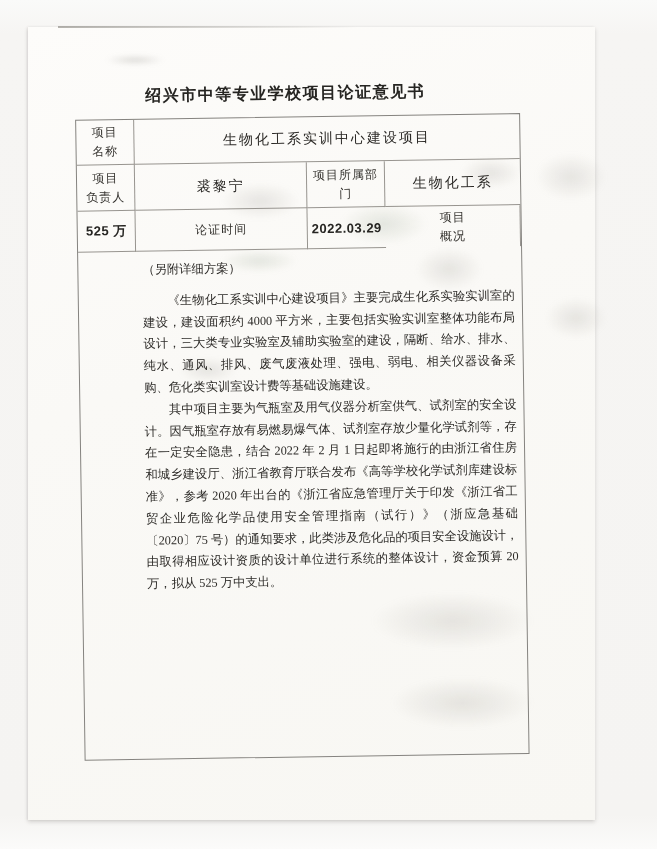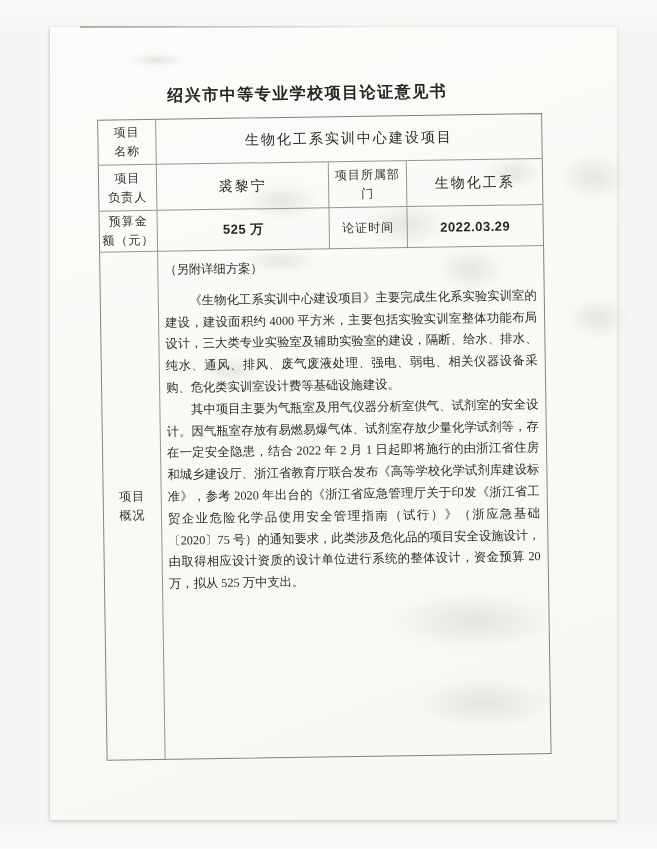--- a/index.html
+++ b/index.html
@@ -9,21 +9,21 @@
     font-family:"Liberation Serif","DejaVu Serif",serif;
     color:#2e2c29;
     overflow:hidden;
   }
   .scan{
     position:relative;width:657px;height:849px;
     background:linear-gradient(180deg,#fafaf9 0%,#f6f5f3 4%,#f5f4f2 96%,#fbfbfa 100%);
   }
   
   .sheet{
-    position:absolute;left:50px;top:27px;width:567px;height:793px;
+    position:absolute;left:28px;top:27px;width:567px;height:793px;
     background:linear-gradient(160deg,#fdfcfa 0%,#faf9f6 40%,#f8f7f3 100%);
     box-shadow:0 2px 4px rgba(90,88,82,.22), -1px 0 2px rgba(120,118,112,.12);
   }
   .sheet::before{ 
     content:"";position:absolute;left:30px;top:-1px;width:300px;height:2px;
     background:linear-gradient(90deg,rgba(120,117,110,.55),rgba(120,117,110,0));
   }
   
   .doc{
     position:absolute;inset:0;
@@ -118,22 +118,20 @@
         <div class="cell label-cell">项目
 名称</div>
         <div class="cell value-cell span3 no-r">生物化工系实训中心建设项目</div>
 
         <div class="cell label-cell">项目
 负责人</div>
         <div class="cell value-cell">裘黎宁</div>
         <div class="cell label-cell">项目所属部门</div>
         <div class="cell value-cell no-r">生物化工系</div>
 
-        <div class="cell label-cell">预算金
-额（元）</div>
         <div class="cell value-cell num">525 万</div>
         <div class="cell label-cell">论证时间</div>
         <div class="cell value-cell num no-r">2022.03.29</div>
 
         <div class="cell label-cell no-b">项目
 概况</div>
         <div class="cell overview-cell span3 no-r no-b">
           <p class="note">（另附详细方案）</p>
           <p>《生物化工系实训中心建设项目》主要完成生化系实验实训室的建设，建设面积约 4000 平方米，主要包括实验实训室整体功能布局设计，三大类专业实验室及辅助实验室的建设，隔断、给水、排水、纯水、通风、排风、废气废液处理、强电、弱电、相关仪器设备采购、危化类实训室设计费等基础设施建设。</p>
           <p>其中项目主要为气瓶室及用气仪器分析室供气、试剂室的安全设计。因气瓶室存放有易燃易爆气体、试剂室存放少量化学试剂等，存在一定安全隐患，结合 2022 年 2 月 1 日起即将施行的由浙江省住房和城乡建设厅、浙江省教育厅联合发布《高等学校化学试剂库建设标准》，参考 2020 年出台的《浙江省应急管理厅关于印发《浙江省工贸企业危险化学品使用安全管理指南（试行）》（浙应急基础〔2020〕75 号）的通知要求，此类涉及危化品的项目安全设施设计，由取得相应设计资质的设计单位进行系统的整体设计，资金预算 20 万，拟从 525 万中支出。</p>

